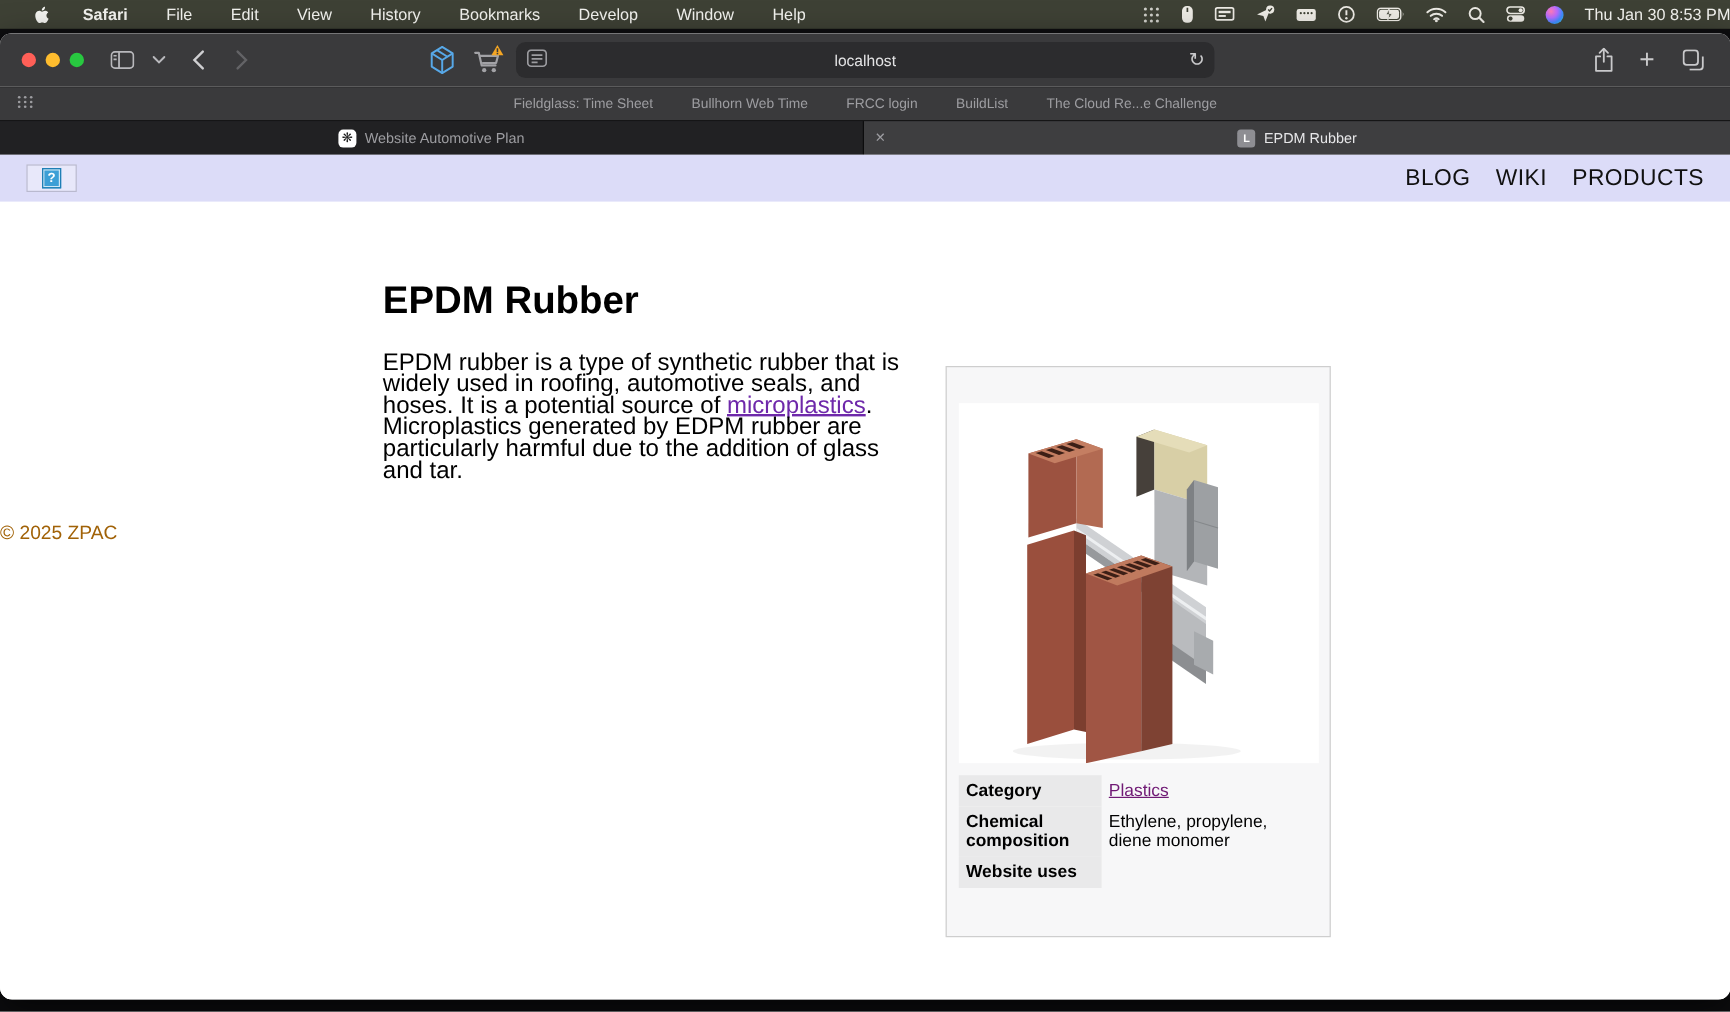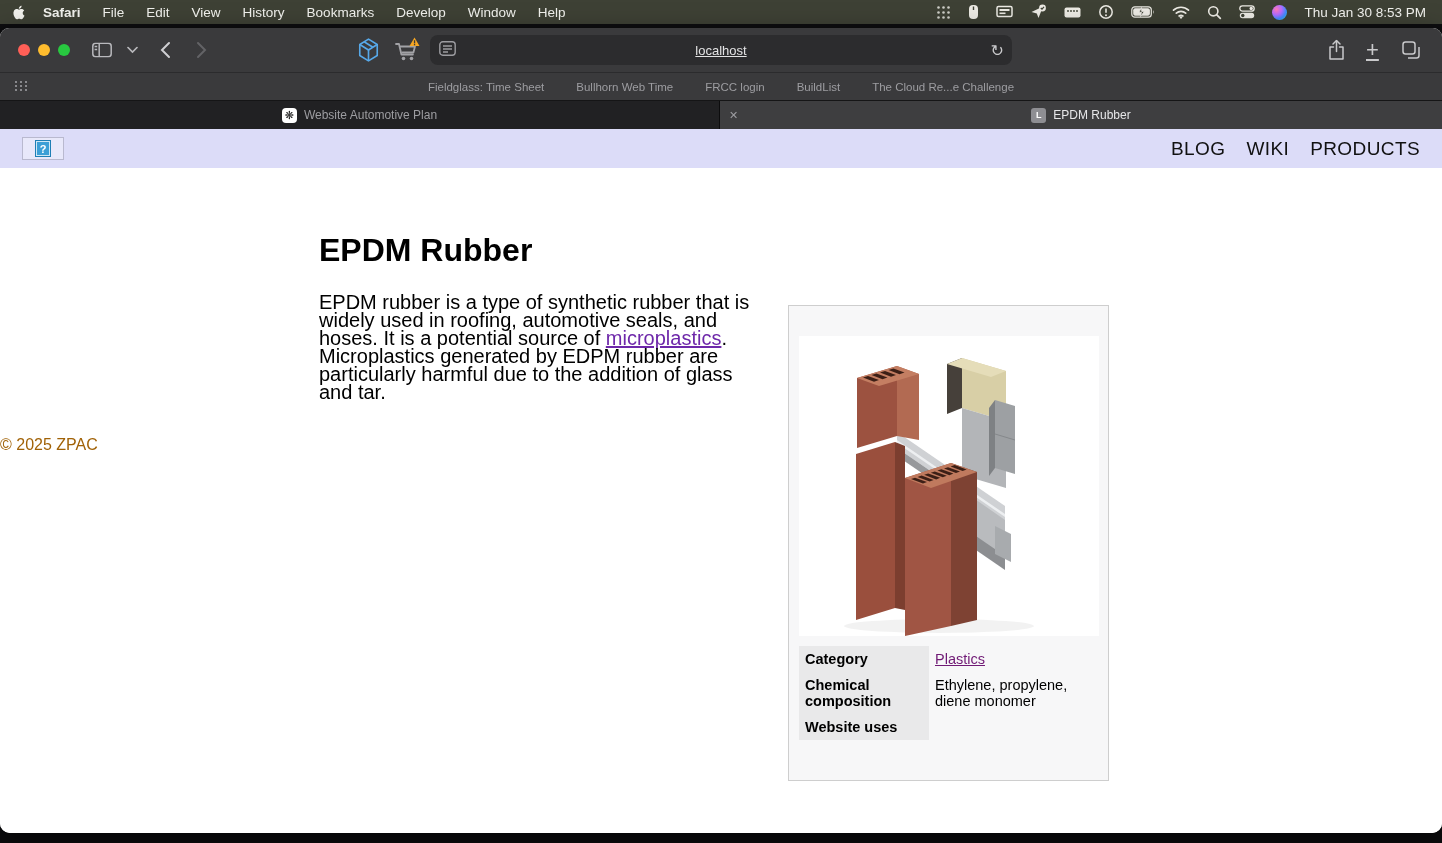--- a/index.html
+++ b/index.html
@@ -10,41 +10,41 @@
     overflow:hidden;
     position:relative;
   }
   
   .menubar {
     position:absolute; top:0; left:0; width:1442px; height:24px;
     background:#3e4135; color:#f2f2ee;
     display:flex; align-items:center; justify-content:space-between;
     font-size:13.5px;
   }
-  .mb-left { display:flex; align-items:center; gap:22px; padding-left:12px; }
+  .mb-left { display:flex; align-items:center; gap:32px; padding-left:28px; }
   .mb-left .apple { display:flex; align-items:center; margin-right:-6px; }
   .mb-item { cursor:default; white-space:nowrap; }
   .mb-item.bold { font-weight:bold; }
-  .mb-right { display:flex; align-items:center; gap:17px; padding-right:16px; }
+  .mb-right { display:flex; align-items:center; gap:17px; }
   .mb-right svg { display:block; }
   .siri-orb {
     width:15px; height:15px; border-radius:50%;
     background:radial-gradient(circle at 30% 30%, #ff7ab8 0%, #b86bff 35%, #3e8bff 65%, #39d2c0 100%);
   }
   .mb-clock { white-space:nowrap; font-size:13.5px; }
 
   
   .window {
     position:absolute; top:28px; left:0; width:1442px; height:805px;
     background:#fff; border-radius:9px 9px 10px 10px; overflow:hidden;
     box-shadow:0 10px 30px rgba(0,0,0,.6);
   }
   
   .toolbar { position:relative; height:44px; background:#3a3a3c; }
-  .toolbar .abs { position:absolute; top:50%; transform:translateY(-50%);text-decoration:underline; }
+  .toolbar .abs { position:absolute; top:50%; transform:translateY(-50%); }
   .traffic { left:18px; display:flex; gap:8px; }
   .tl-dot { width:12px; height:12px; border-radius:50%; }
   .tl-red{ background:#ff5f57; } .tl-yellow{ background:#febc2e; } .tl-green{ background:#28c840; }
   .tb-btn { background:none; border:none; cursor:pointer; display:flex; align-items:center; justify-content:center; padding:0; }
   .url-field {
     left:430px; width:582px; height:30px; background:#2c2c2e; border-radius:8px;
     display:flex; align-items:center; color:#e3e3e4; font-size:13px;
   }
   .url-reader { position:absolute; left:9px; top:50%; transform:translateY(-50%); }
   .url-text { flex:1; text-align:center; }
@@ -111,21 +111,21 @@
   
   .infobox {
     position:absolute; left:788px; top:137px; width:321px; height:476px;
     background:#f7f7f8; border:1px solid #cecece;
   }
   .infobox-img { position:absolute; left:10px; top:30px; width:300px; height:300px; background:#fff; }
   .infobox-img svg { display:block; width:100%; height:100%; }
   .infobox-table { position:absolute; left:10px; top:340px; width:300px; font-size:14.5px; }
   .ib-row { display:flex; align-items:center; }
   .ib-label {
-    width:130px; background:#e9e9ea; font-weight:bold; color:#000;
+    width:119px; background:#e9e9ea; font-weight:bold; color:#000;
     padding:5px 6px; align-self:stretch; display:flex; align-items:center; line-height:16px;
   }
   .ib-value { flex:1; padding:5px 6px; line-height:16px; color:#000; }
   .ib-value a { color:#701a75; display:block; width:max-content; }
   .ib-value a.inlinelink { display:inline; }
 </style>
 </head>
 <body>
 
 <div class="menubar">

